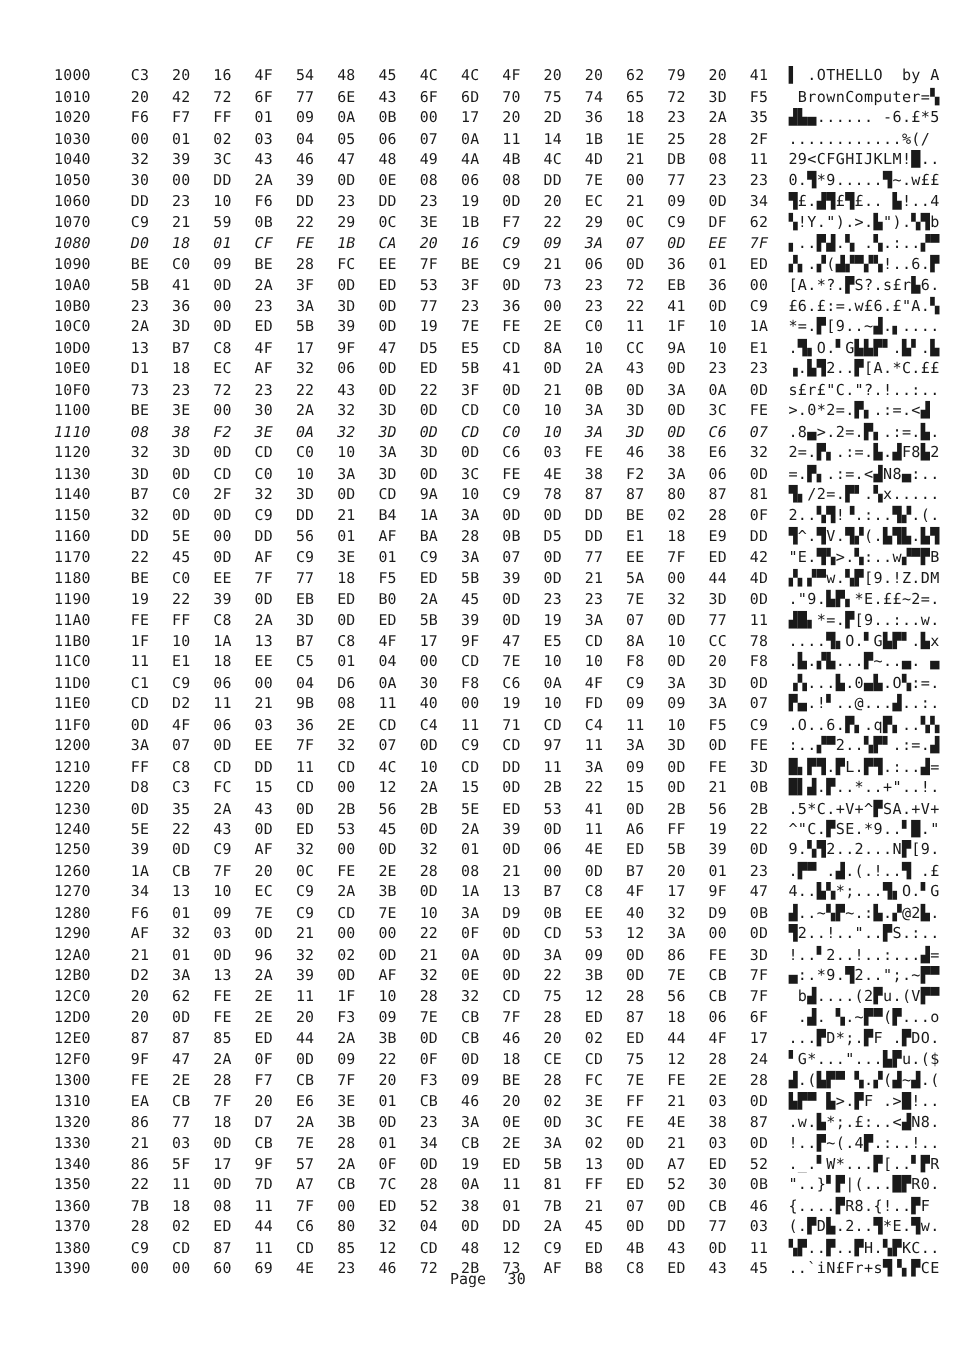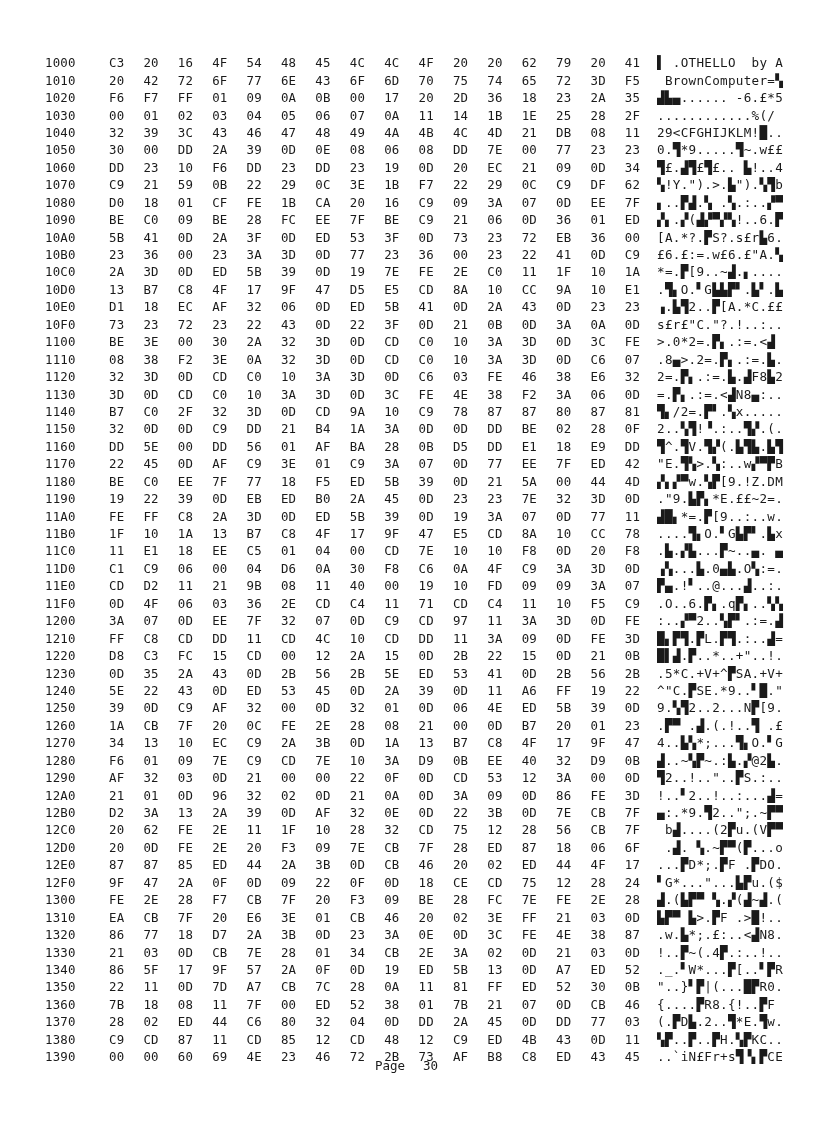--- a/index.html
+++ b/index.html
@@ -1,20 +1,20 @@
 <!DOCTYPE html>
 <html><head>
 <meta charset="utf-8">
 <style>
   html, body { margin:0; padding:0; background:#ffffff; }
   body { width:813px; height:1142px; position:relative; overflow:hidden; color:#1a1a1a; }
   .page { position:absolute; left:0; top:0; width:813px; height:1142px; }
   .dump { position:absolute; left:45px; top:54px; }
   .row { display:flex; height:17.45px; align-items:center; font-family:"DejaVu Sans Mono", monospace; font-size:12.4px; letter-spacing:0.2px; white-space:pre; }
-  .row.italic .addr, .row.italic .byte { }
+  .row.italic .addr, .row.italic .byte { font-style:italic; }
   .addr { width:44px; display:inline-block; }
   .bytes { display:flex;margin-left:20px; }
   .byte { width:34.4px; display:inline-block; }
   .ascii { position:absolute; left:612px; width:190px; font-family:"DejaVu Sans Mono", monospace; font-size:12.6px; white-space:pre; letter-spacing:0.3px; overflow:hidden; }
   .footer { position:absolute; top:1058px; left:0; width:813px; text-align:center; font-family:"DejaVu Sans Mono", monospace; font-size:12.5px; }
   .footer span { display:inline-block; }
   .footer .pg-label { margin-right:18px; }
 </style>
 </head>
 <body>

